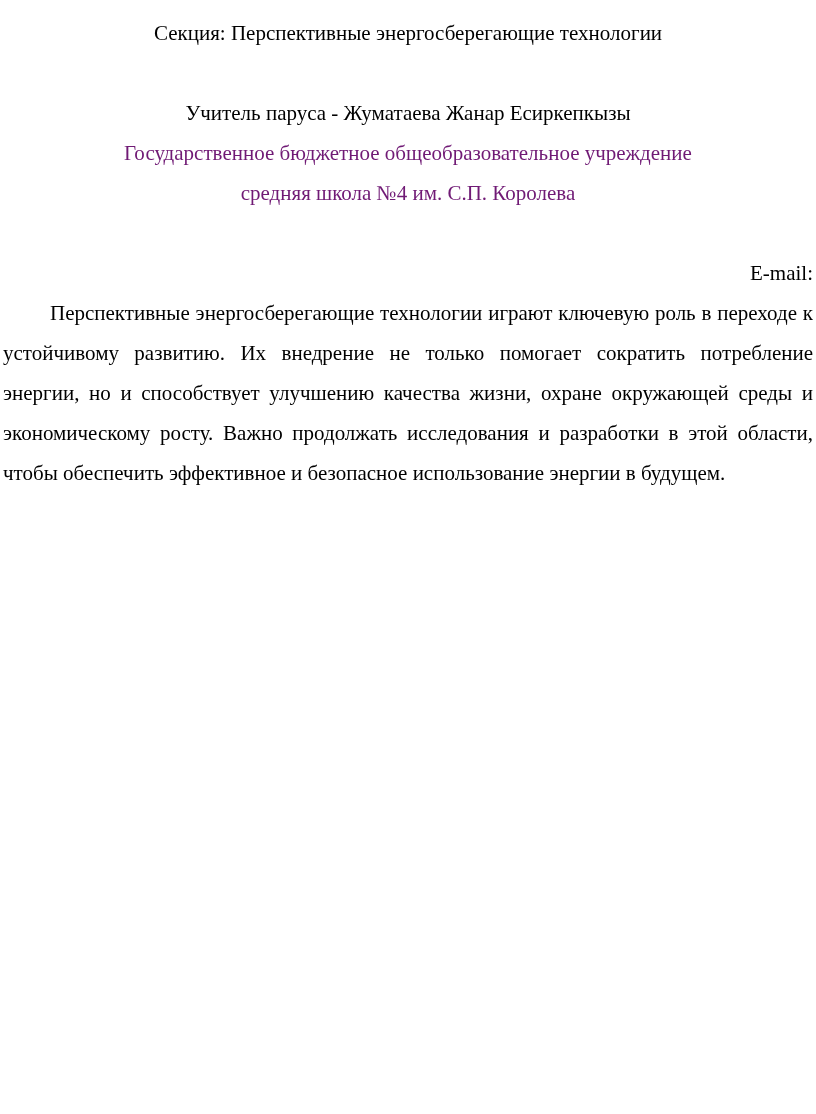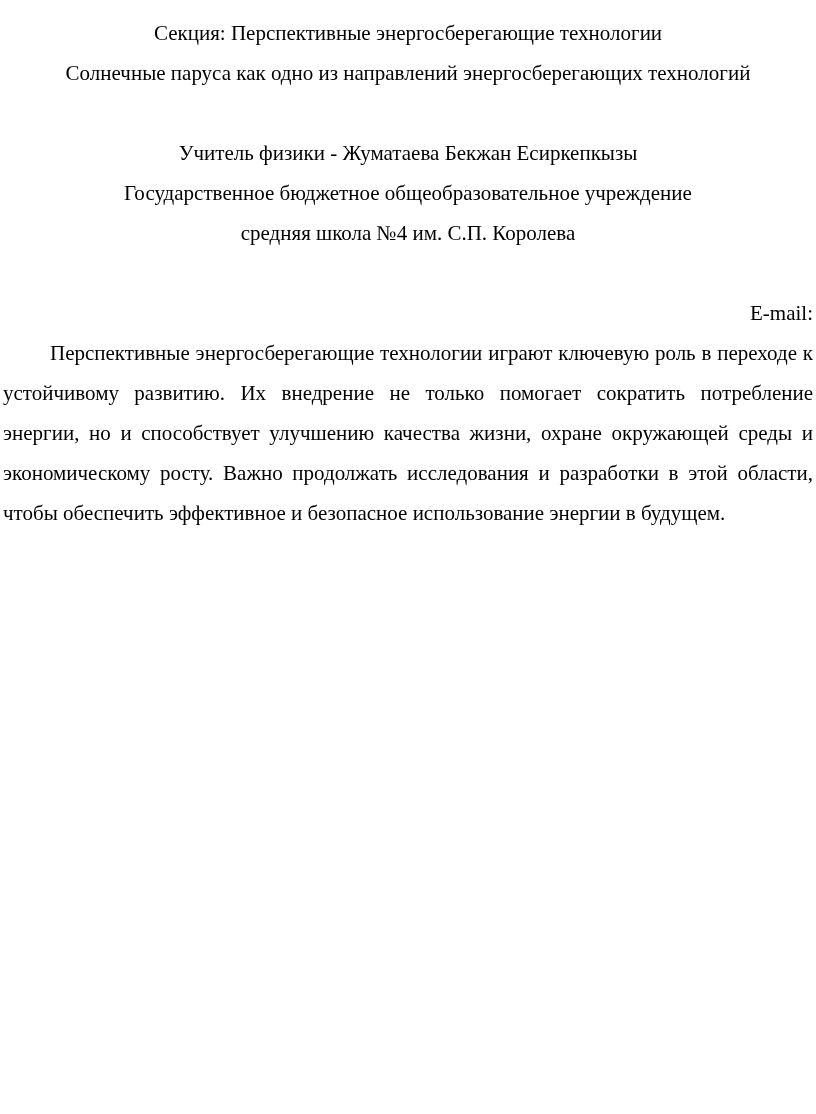--- a/index.html
+++ b/index.html
@@ -21,46 +21,45 @@
     color: #000000;
     overflow: hidden;
   }
   .page p {
     margin: 0;
   }
   .center {
     text-align: center;
   }
   .muted {
-    color: #000000;
+    color: #701a75;
   }
   .body-par {
     text-align: justify;
     text-indent: 47px;
   }
   .left-par {
     text-align: right;
   }
   .spacer {
     height: 40px;
   }
 </style>
 </head>
 <body>
 
 <div class="page">
 
   <p class="center">Секция: Перспективные энергосберегающие технологии</p>
 
-  <p class="center">Солнечные паруса как одно из направлений энергосберегающих технологий</p>
 
   <div class="spacer"></div>
 
 
-  <p class="center">Учитель физики - Жуматаева Бекжан Есиркепкызы</p>
+  <p class="center">Учитель паруса - Жуматаева Жанар Есиркепкызы</p>
 
   <p class="center muted">Государственное бюджетное общеобразовательное учреждение</p>
 
   <p class="center muted">средняя школа №4 им. С.П. Королева</p>
 
   <div class="spacer"></div>
 
   <p class="left-par">E-mail:</p>
 
   <p class="body-par">Перспективные энергосберегающие технологии играют ключевую роль в переходе к устойчивому развитию. Их внедрение не только помогает сократить потребление энергии, но и способствует улучшению качества жизни, охране окружающей среды и экономическому росту. Важно продолжать исследования и разработки в этой области, чтобы обеспечить эффективное и безопасное использование энергии в будущем.</p>

